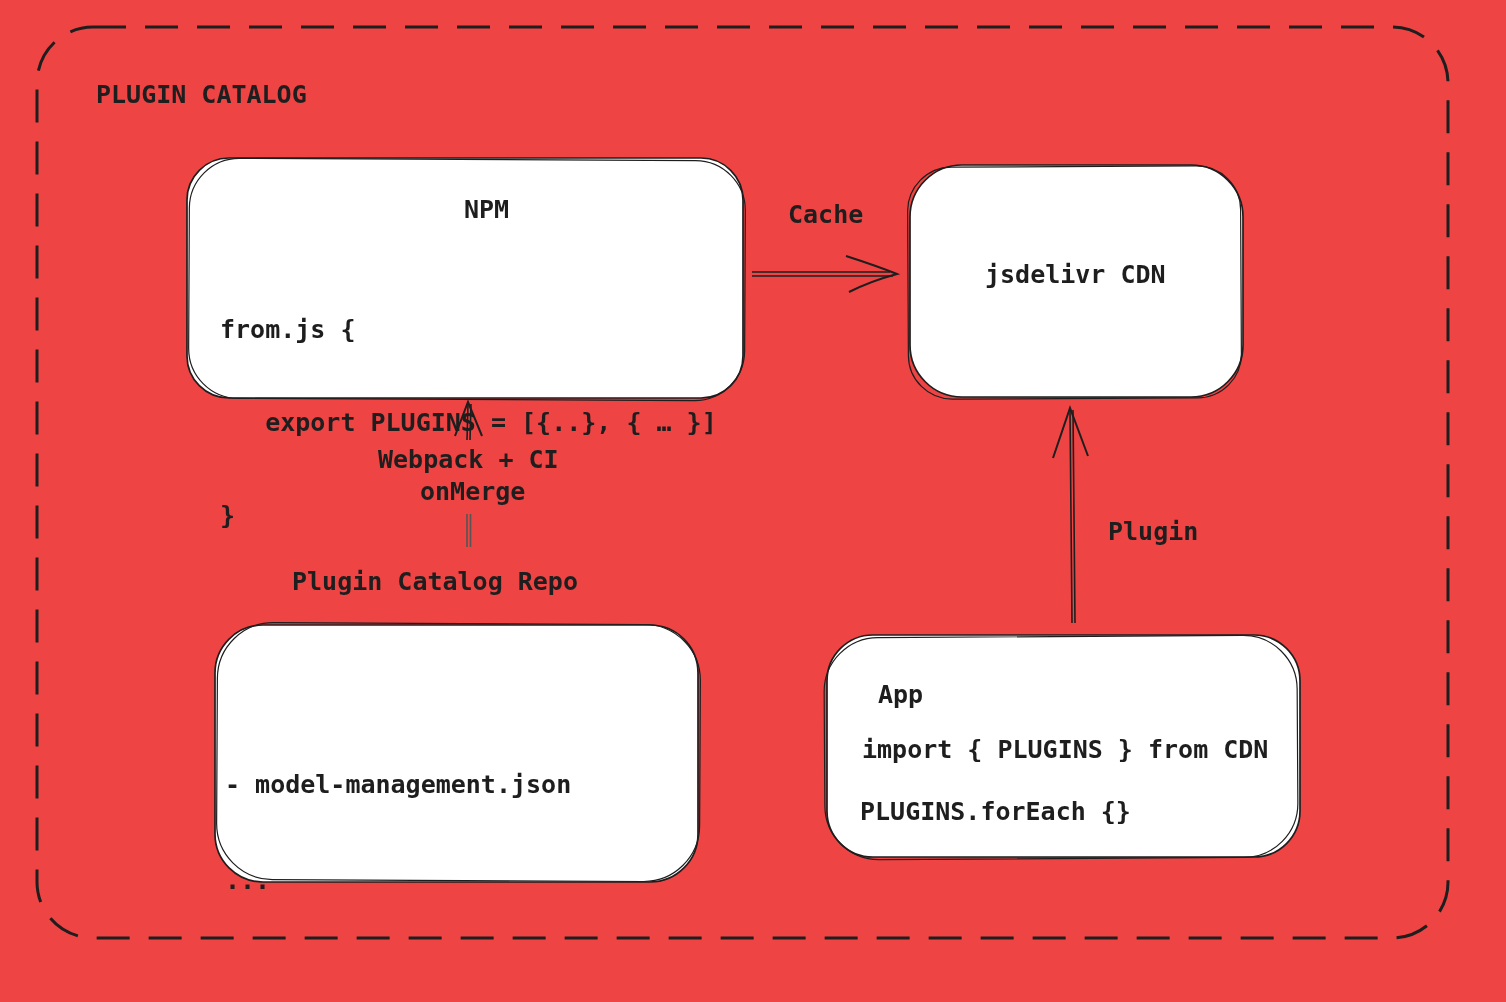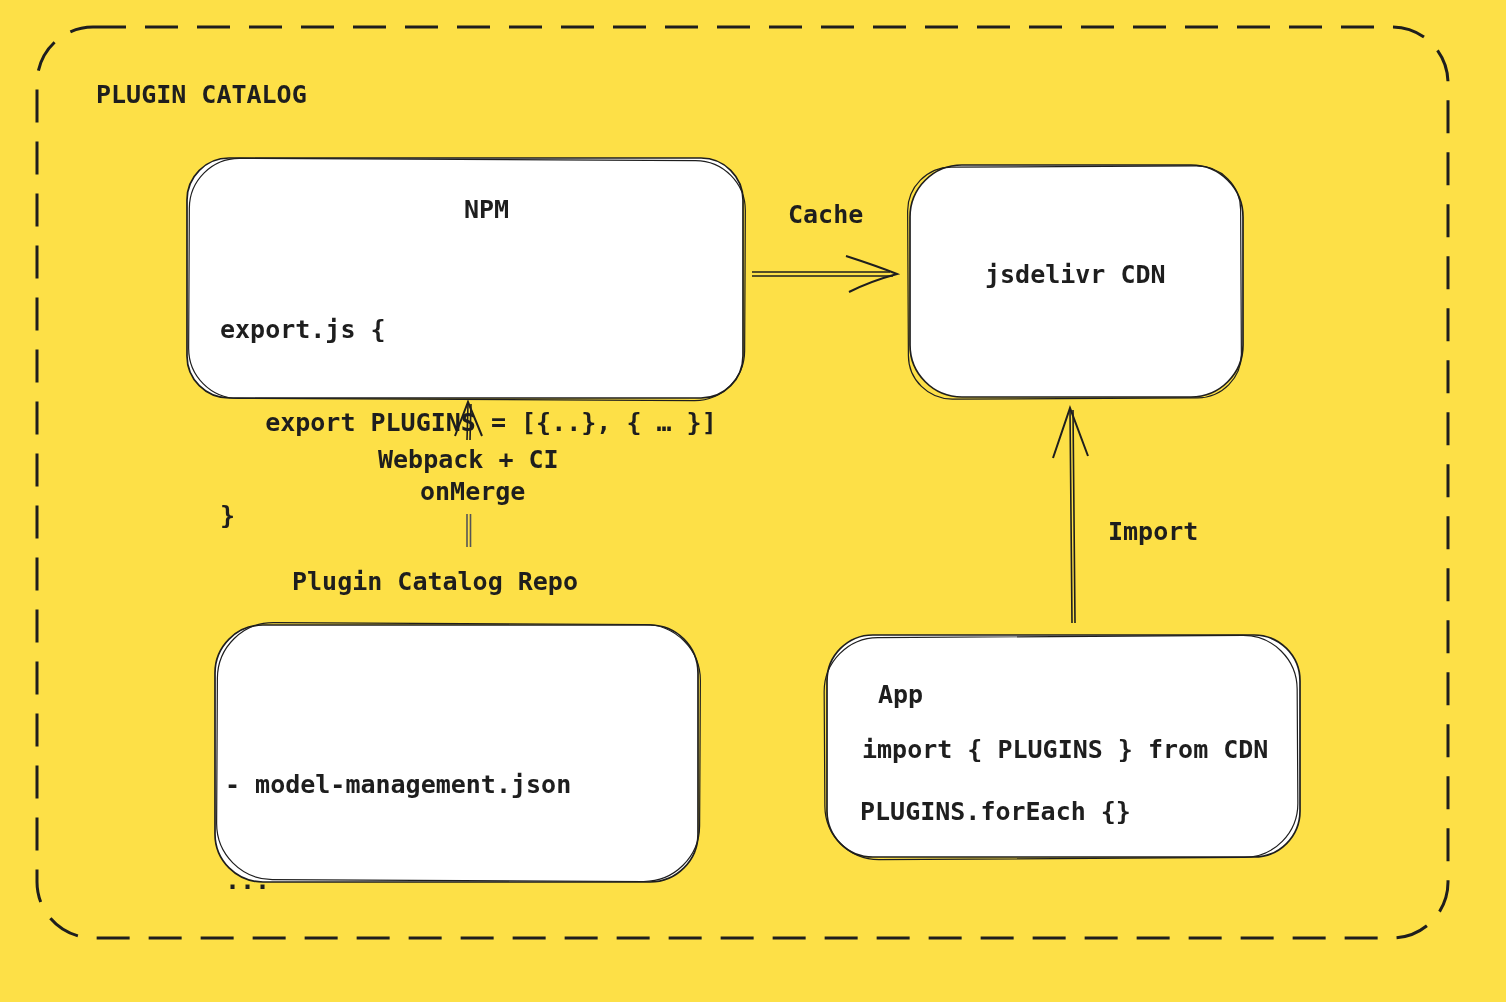--- a/index.html
+++ b/index.html
@@ -1,19 +1,19 @@
 <!DOCTYPE html>
 <html><head>
 <meta charset="utf-8">
 <style>
   html,body{margin:0;padding:0;background:#ffffff;}
   .canvas{
     position:relative;
     width:1506px;height:1002px;
-    background:#fde047;
+    background:#ef4444;
     font-family:"DejaVu Sans Mono","Liberation Mono",monospace;
     color:#1e1e1e;
     overflow:hidden;
   }
   .shapes{position:absolute;left:0;top:0;width:1506px;height:1002px;}
   .label{
     position:absolute;
     font-size:25px;
     font-weight:600;
     line-height:25px;
@@ -83,21 +83,21 @@
     <g stroke="#1e1e1e" fill="none">
       <path d="M1072 623 L1070 410 M1075 623 L1073 410" stroke-width="1.6"></path>
       <path d="M1053 458 L1070 408 L1088 456" stroke-width="2"></path>
     </g>
   </svg>
 
   <div class="label" style="left:96px;top:82px;">PLUGIN CATALOG</div>
 
   <div class="label" style="left:432px;top:197px;margin-left:32px;">NPM</div>
   <div class="codeblock" style="left:220px;top:252px;">
-    <div>export.js {</div>
+    <div>from.js {</div>
     <div>   export PLUGINS = [{..}, { … }]</div>
     <div>}</div>
   </div>
 
   <div class="label" style="left:985px;top:262px;">jsdelivr CDN</div>
 
   <div class="label" style="left:788px;top:202px;">Cache</div>
 
   <div class="label" style="left:378px;top:447px;">Webpack + CI</div>
   <div class="label" style="left:420px;top:479px;">onMerge</div>
@@ -106,15 +106,15 @@
 
   <div class="filelist" style="left:225px;top:705px;">
     <div>- model-management.json</div>
     <div>...</div>
   </div>
 
   <div class="label" style="left:878px;top:682px;">App</div>
   <div class="label" style="left:862px;top:737px;">import { PLUGINS } from CDN</div>
   <div class="label" style="left:860px;top:799px;">PLUGINS.forEach {}</div>
 
-  <div class="label" style="left:1108px;top:519px;">Import</div>
+  <div class="label" style="left:1108px;top:519px;">Plugin</div>
 
 </div>
 
 </body></html>

